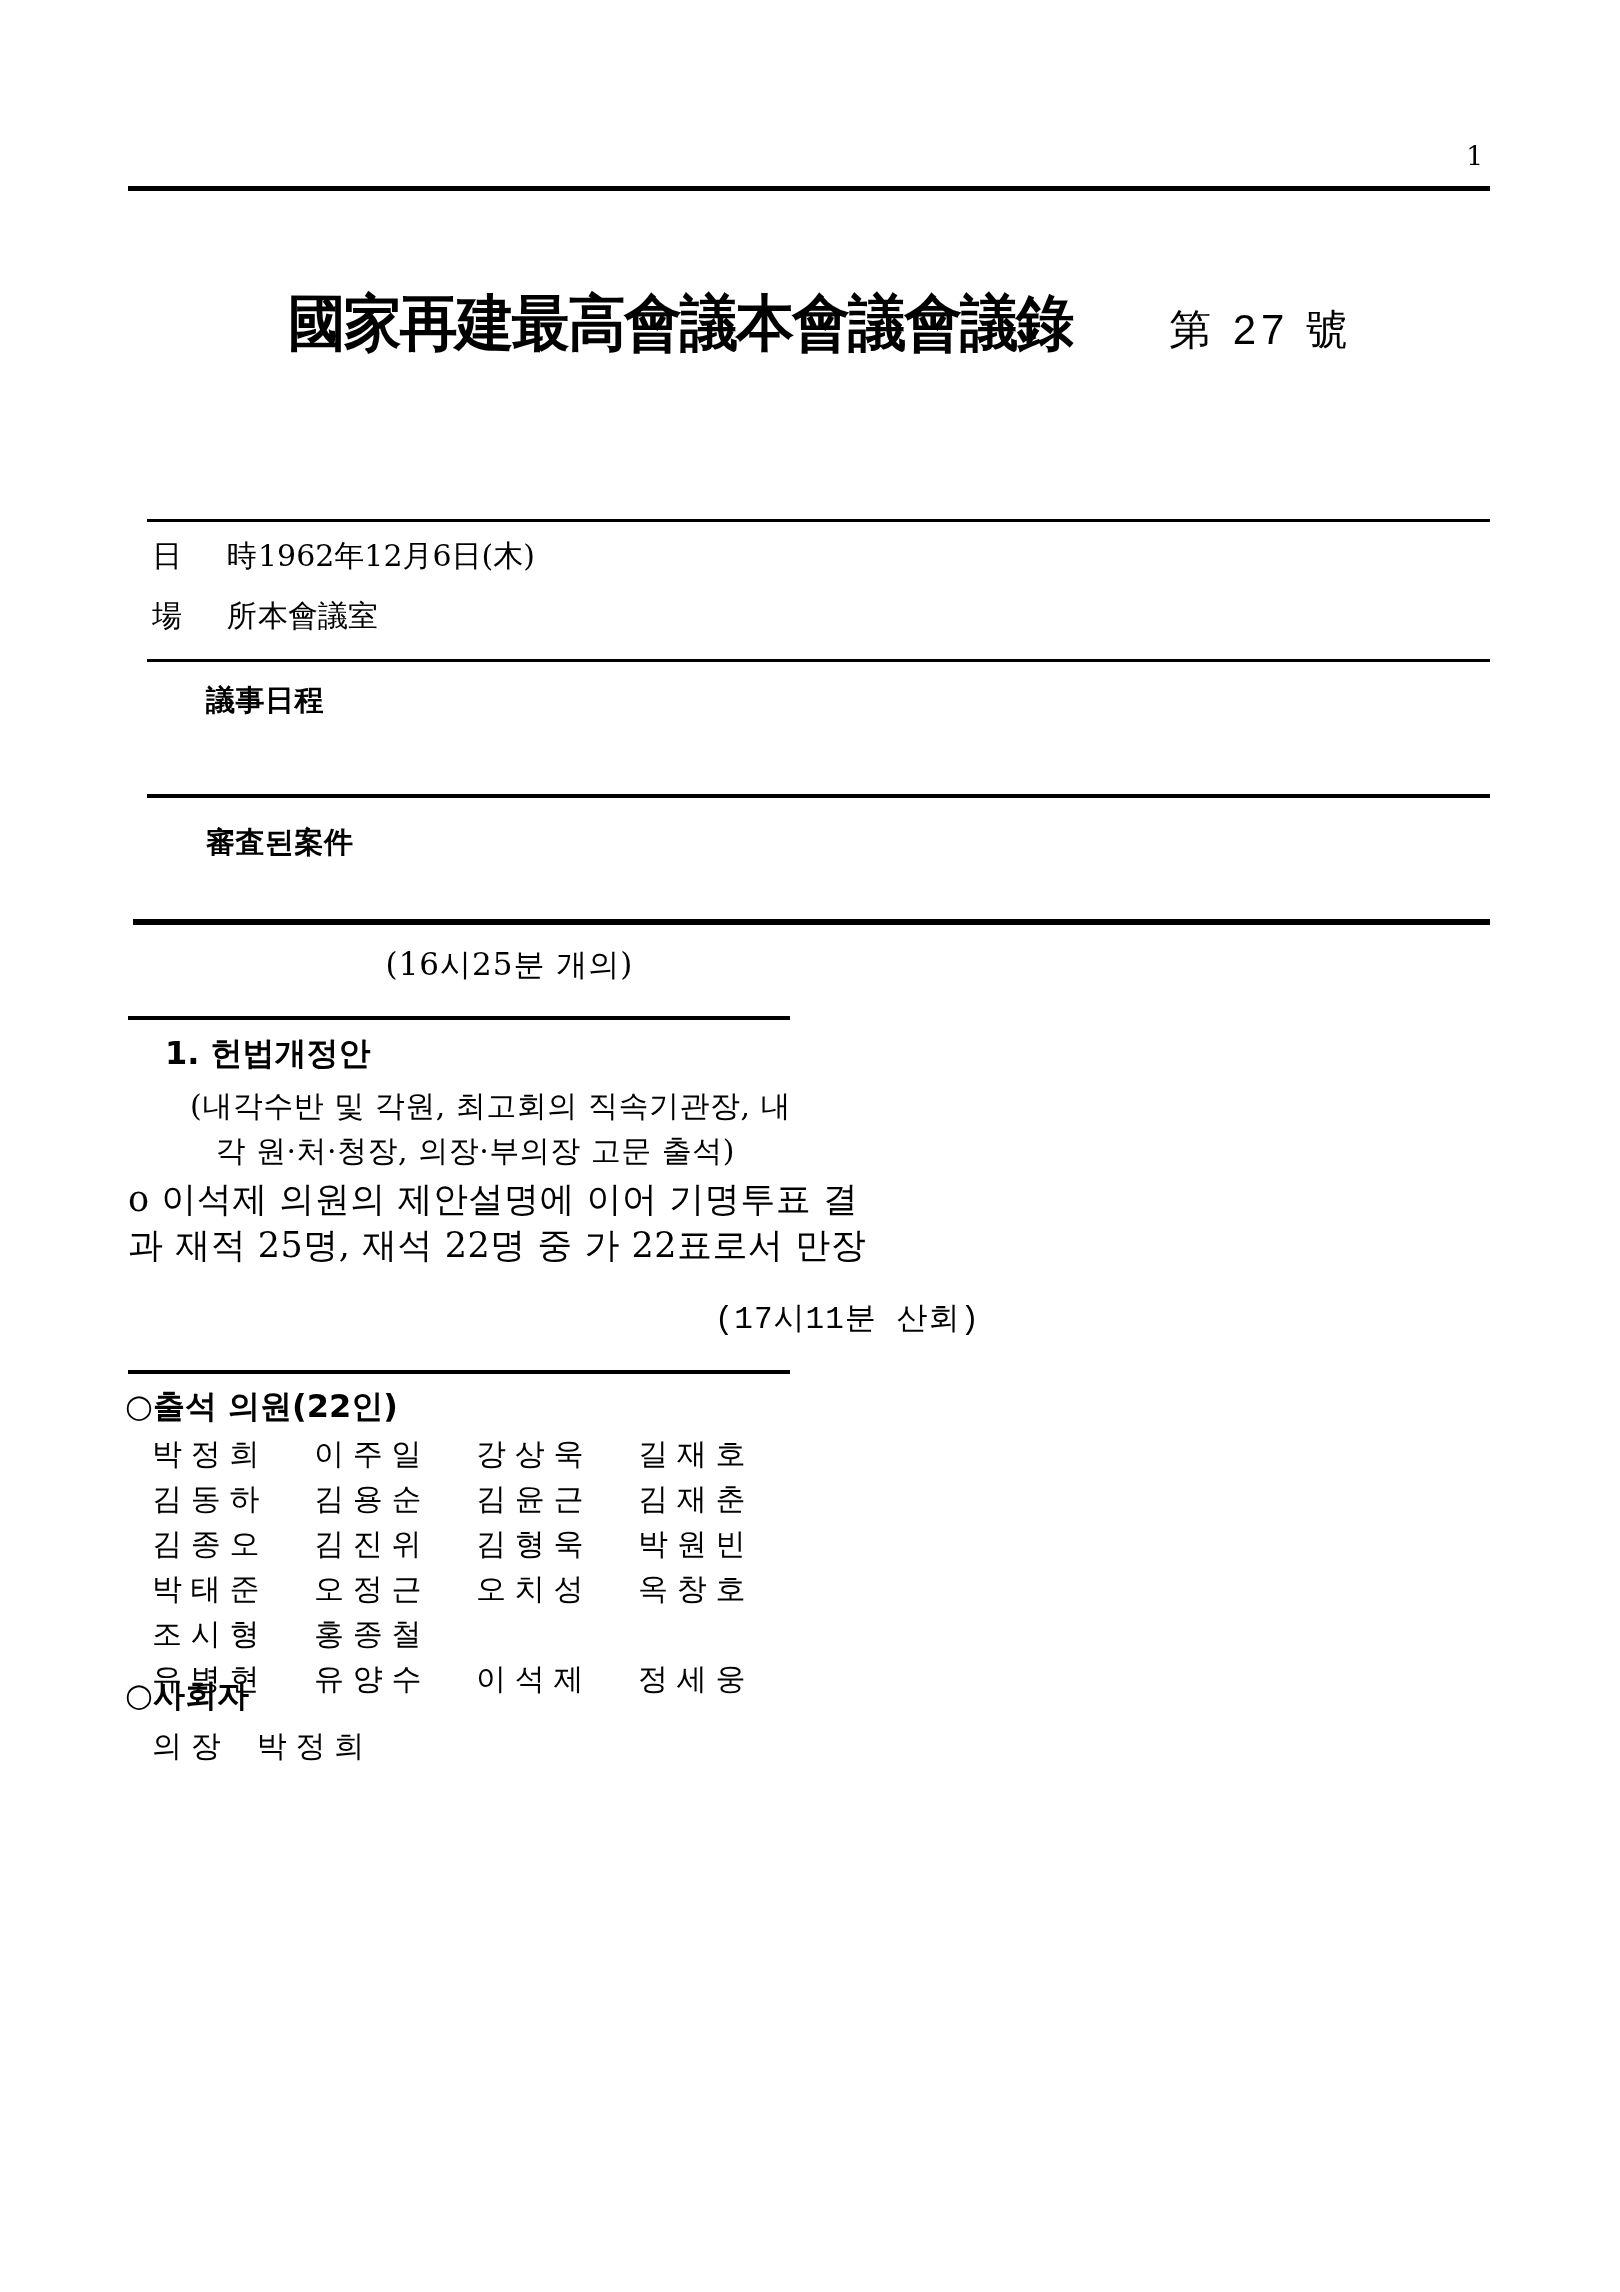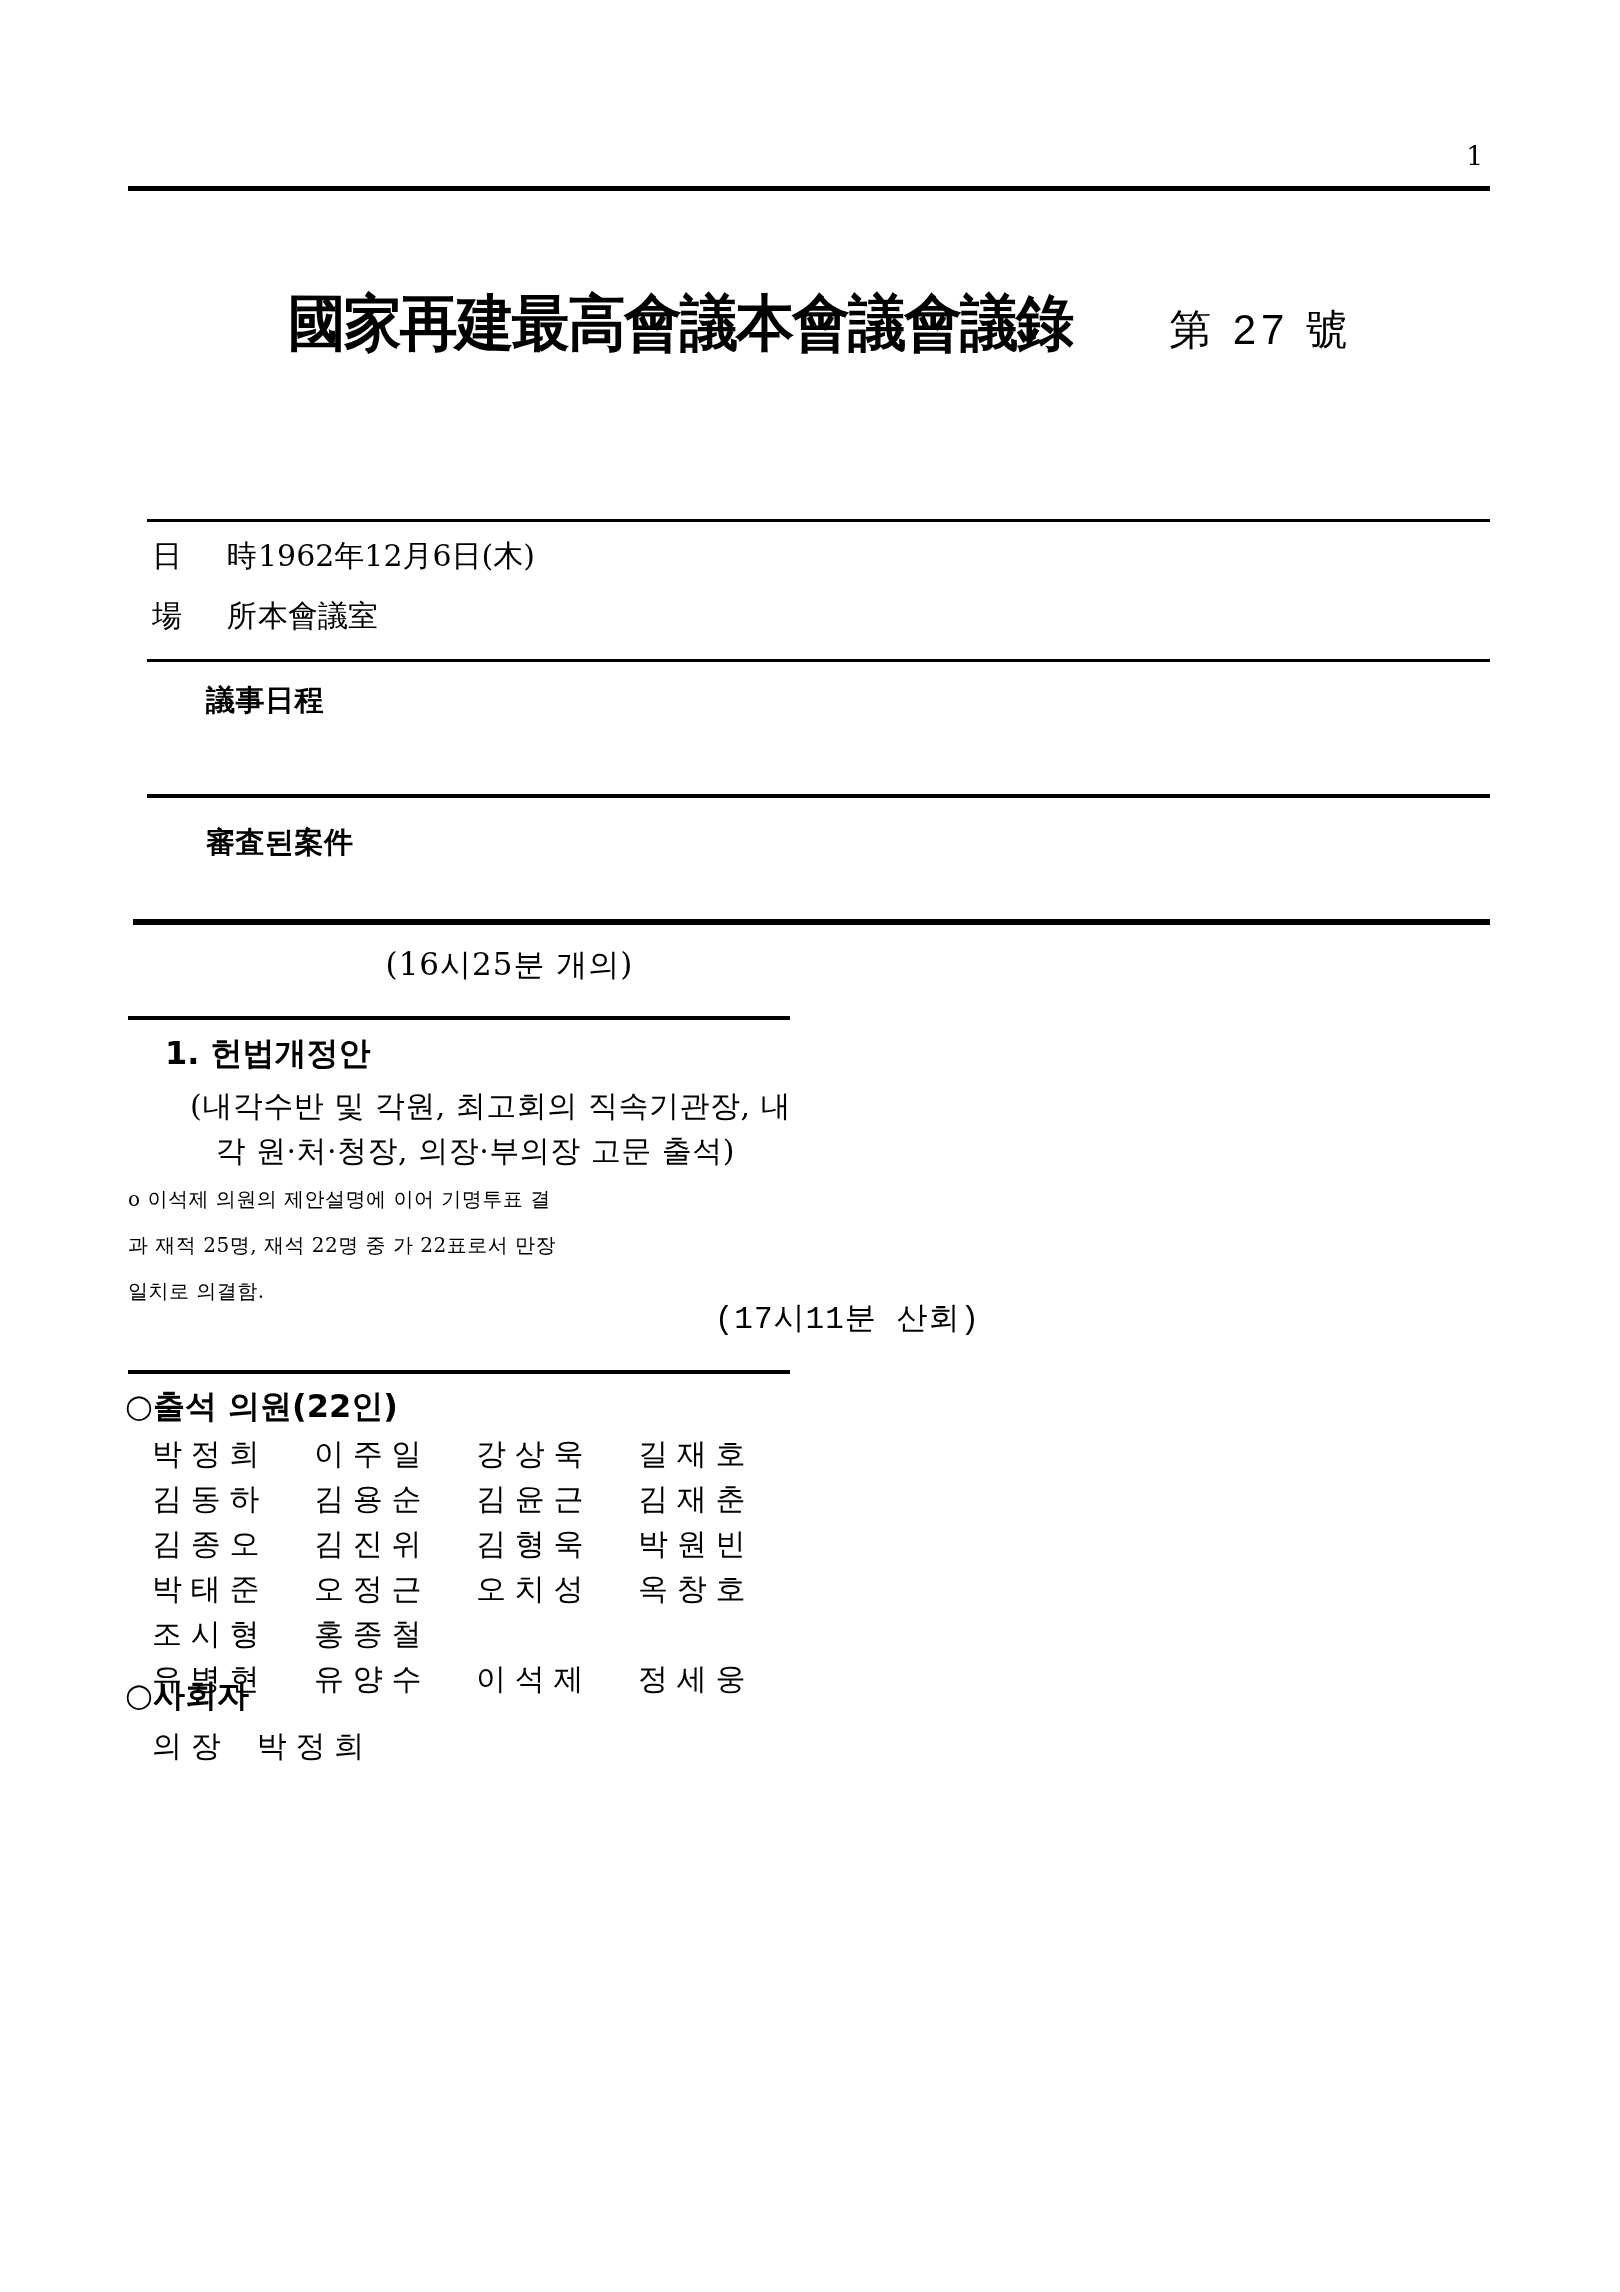--- a/index.html
+++ b/index.html
@@ -152,21 +152,21 @@
     letter-spacing: 0.5px;
   }
   .item-paren .pline { display: block; white-space: nowrap; }
   .item-paren .pline-2 { margin-left: 25.5px; }
 
   .item-body {
     position: absolute;
     left: 128px;
     top: 1176px;
     width: 676px;
-    font-size: 20px;
+    font-size: 35px;
     line-height: 46px;
     letter-spacing: 0.5px;
   }
   .item-body .bline { display: block; white-space: nowrap; }
 
   
   .members-heading {
     position: absolute;
     left: 125px;
     top: 1390px;
@@ -254,21 +254,20 @@
   <div class="item-title">1. 헌법개정안</div>
 
   <div class="item-paren">
     <span class="pline pline-1">(내각수반 및 각원, 최고회의 직속기관장, 내</span>
     <span class="pline pline-2">각 원·처·청장, 의장·부의장 고문 출석)</span>
   </div>
 
   <div class="item-body">
     <span class="bline">o 이석제 의원의 제안설명에 이어 기명투표 결</span>
     <span class="bline">과 재적 25명, 재석 22명 중 가 22표로서 만장</span>
-    <span class="bline">일치로 의결함.</span>
   </div>
 
   <div class="time-close">(17시11분 산회)</div>
 
   <div class="members-heading">○출석 의원(22인)</div>
   <div class="members-grid">
       <div class="member-row">
         <span class="member-name">박정희</span>
         <span class="member-name">이주일</span>
         <span class="member-name">강상욱</span>

